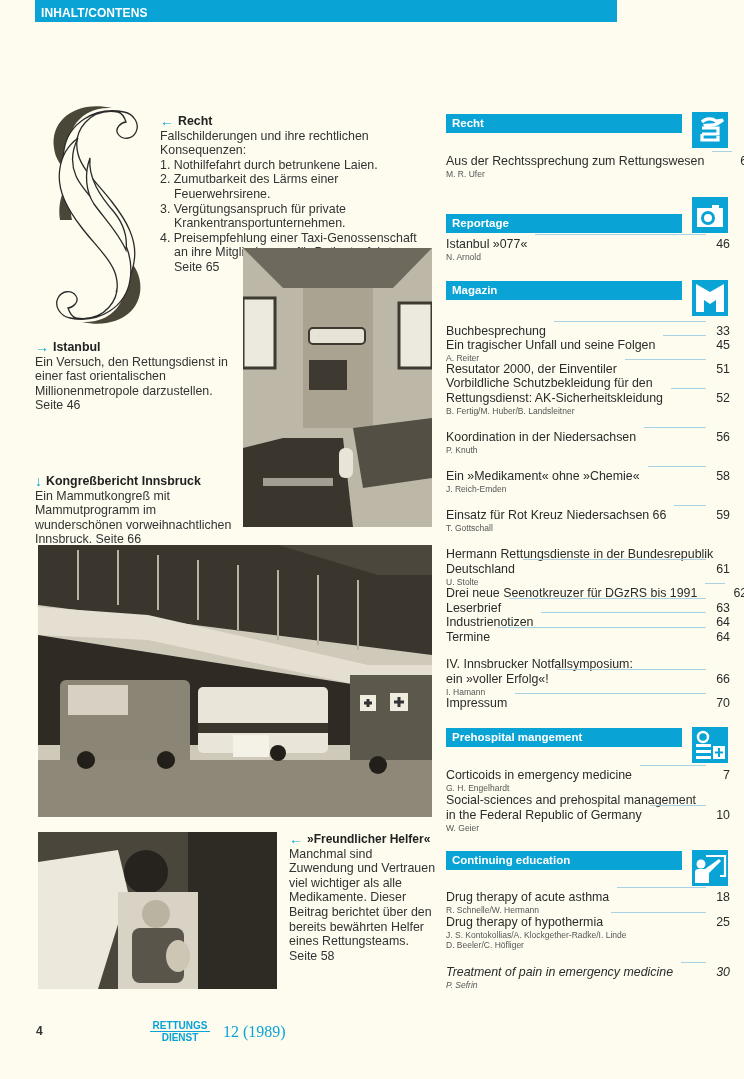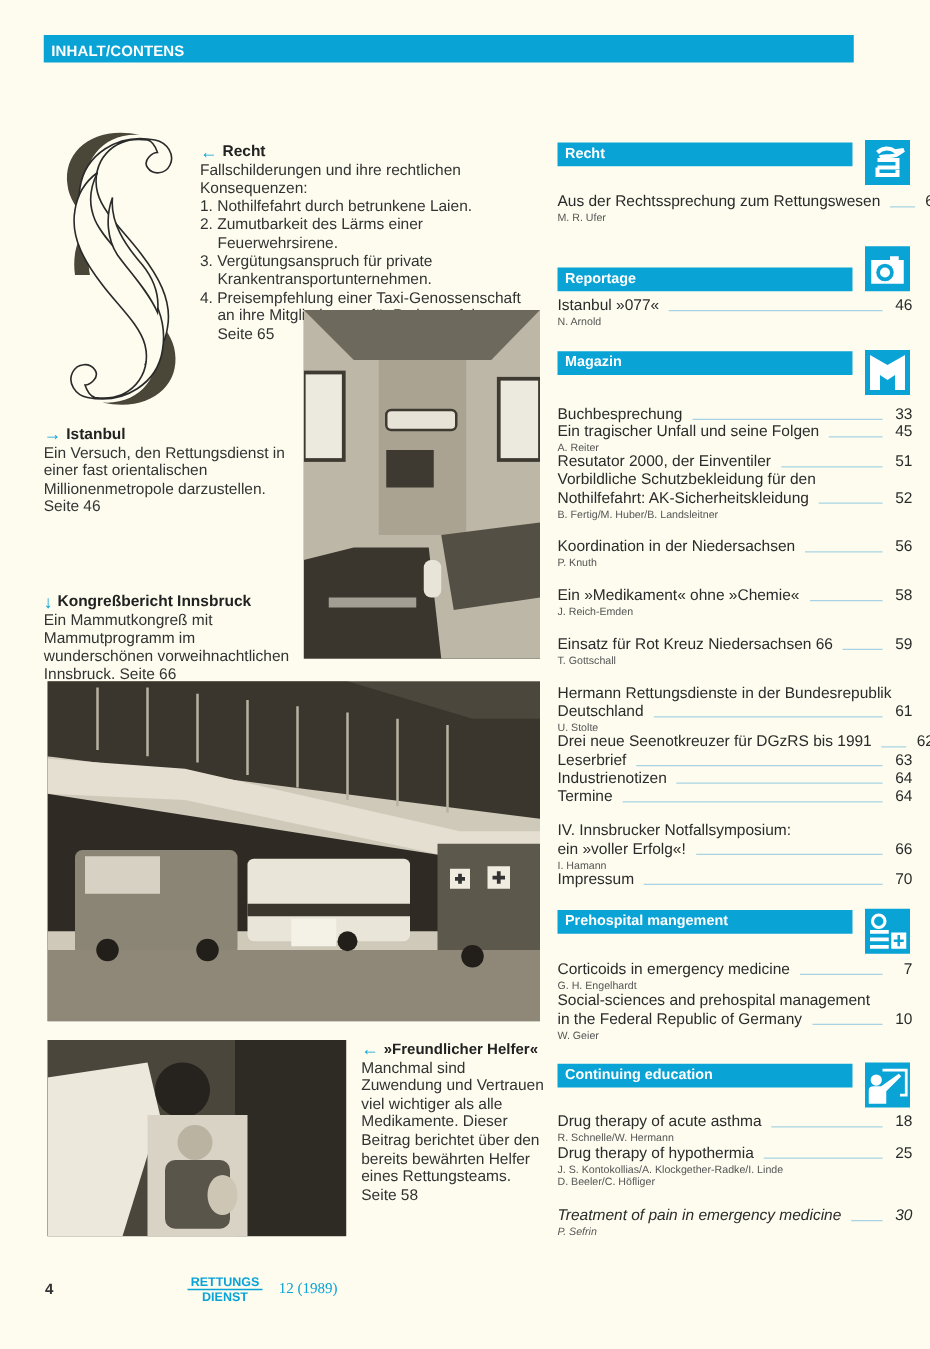--- a/index.html
+++ b/index.html
@@ -3,23 +3,22 @@
 <meta charset="utf-8">
 <style>
   html, body { margin: 0; padding: 0; }
   body {
     width: 744px; height: 1079px; position: relative; overflow: hidden;
     background: #fdfcef;
     font-family: "Liberation Sans", sans-serif;
     color: #2a2a2a;
   }
   .topbar {
-    position: absolute; left: 35px; top: 0; width: 648px; height: 22px;
+    position: absolute; left: 35px; top: 0; width: 582px; height: 22px;
     background: #0aa3d6;
-    margin-top: 28px;
   }
   .topbar span {
     position: absolute; left: 6px; top: 6px; color: #fff; font-weight: bold;
     font-size: 12px; letter-spacing: 0.1px; font-family: "Liberation Sans", sans-serif;
   }
 
   
   .teaser { position: absolute; font-size: 12.4px; line-height: 14.6px; color: #333; }
   .teaser .head { font-weight: bold; color: #222; display: flex; align-items: center; gap: 4px; }
   .teaser .arrow { color: #0aa3d6; font-weight: bold; font-size: 14px; line-height: 12px; }
@@ -39,30 +38,30 @@
   .section-bar {
     position: absolute; left: 446px; width: 236px; height: 19px; background: #0aa3d6;
   }
   .section-bar span {
     position: absolute; left: 6px; top: 3px; color: #fff; font-weight: bold; font-size: 11.5px;
   }
   .section-icon {
     position: absolute; left: 692px; width: 36px; height: 36px; background: #0aa3d6;
   }
   .toc-entry { position: absolute; left: 446px; width: 284px; font-size: 12.4px; color: #2b2b2b; }
-  .toc-line { display: flex; align-items: flex-end; line-height: 15px; }
+  .toc-line { display: flex; align-items: flex-start; line-height: 15px; }
   .toc-line .t { white-space: nowrap; }
   .toc-line .dots { flex: 1; border-bottom: 1px solid #a9d3e4; margin: 0 8px 0 8px; transform: translateY(-3px); min-width: 20px; }
   .toc-line .p { white-space: nowrap; width: 16px; text-align: right; }
   .toc-first { line-height: 15px; }
   .author { font-size: 8.5px; color: #555; line-height: 11px; }
 
   .footer-page { position: absolute; left: 36px; top: 1024px; font-weight: bold; font-size: 12px; color: #333; }
   .footer-logo { position: absolute; left: 148px; top: 1019px; width: 64px; height: 24px; }
-  .footer-issue { position: absolute; left: 223px; top: 1023px; font-size: 12px; color: #0aa3d6; font-family: "Liberation Serif", serif; }
+  .footer-issue { position: absolute; left: 223px; top: 1023px; font-size: 16px; color: #0aa3d6; font-family: "Liberation Serif", serif; }
 </style>
 </head>
 <body>
 
 <div class="topbar">
   <span>INHALT/CONTENS</span>
 </div>
 
 <svg class="paragraph-sign" viewBox="0 0 110 230">
   <g fill="#4a4638">
@@ -242,21 +241,21 @@
 <div class="toc-entry" style="top:362px;">
   <div class="toc-line">
       <span class="t">Resutator 2000, der Einventiler</span>
       <span class="dots"></span>
       <span class="p">51</span>
     </div>
 </div>
 <div class="toc-entry" style="top:376px;">
   <div class="toc-first">Vorbildliche Schutzbekleidung für den</div>
   <div class="toc-line">
-      <span class="t">Nothilfefahrt: AK-Sicherheitskleidung</span>
+      <span class="t">Rettungsdienst: AK-Sicherheitskleidung</span>
       <span class="dots"></span>
       <span class="p">52</span>
     </div>
   <div class="author">B. Fertig/M. Huber/B. Landsleitner</div>
 </div>
 <div class="toc-entry" style="top:430px;">
   <div class="toc-line">
       <span class="t">Koordination in der Niedersachsen</span>
       <span class="dots"></span>
       <span class="p">56</span>

